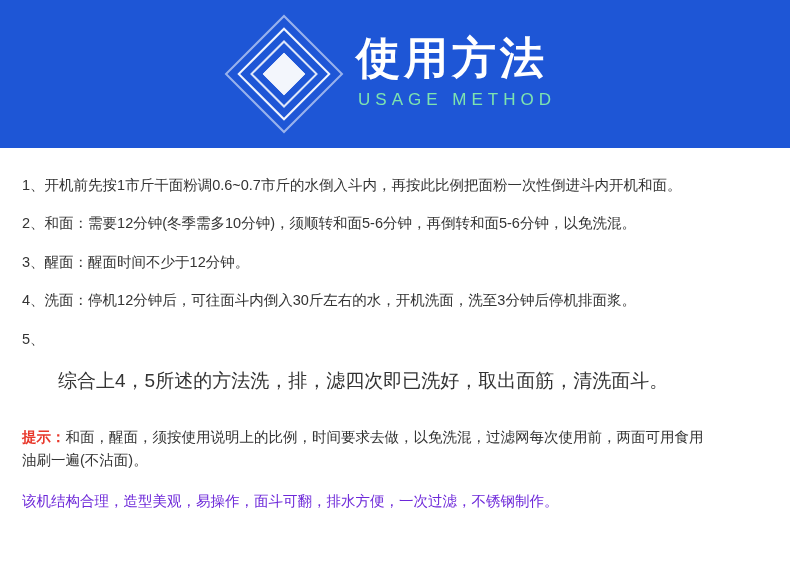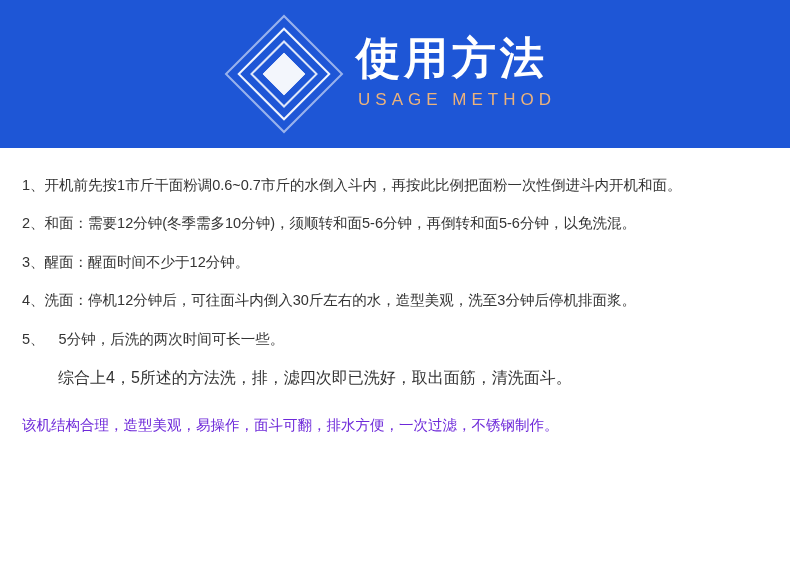--- a/index.html
+++ b/index.html
@@ -86,21 +86,21 @@
     align-items: flex-start;
   }
   .title-cn {
     color: #ffffff;
     font-size: 44px;
     font-weight: bold;
     letter-spacing: 4px;
     line-height: 1.1;
   }
   .title-en {
-    color: #fdba74;
+    color: #86efac;
     font-size: 17px;
     letter-spacing: 5px;
     margin-top: 8px;
     margin-left: 2px;
     opacity: 0.92;
   }
 
   
   .content {
     padding: 26px 22px 0 22px;
@@ -119,24 +119,24 @@
     white-space: nowrap;
   }
   .step-text {
     flex: 1 1 auto;
   }
   .step-text .sub {
     display: block;
     padding-left: 14px;
   }
   .note-line {
-    font-size: 16px;
+    font-size: 19px;
     line-height: 1.55;
     color: #333333;
-    margin: 0 0 23px 36px;
+    margin: 0 0 30px 36px;
   }
   .tip {
     font-size: 14.5px;
     line-height: 1.6;
     color: #333333;
     margin: 26px 0 0 0;
   }
   .tip-label {
     color: #e8372a;
     font-weight: bold;
@@ -182,29 +182,32 @@
       <span class="step-text">和面：需要12分钟(冬季需多10分钟)，须顺转和面5-6分钟，再倒转和面5-6分钟，以免洗混。</span>
     </div>
 
     <div class="step">
       <span class="step-num">3、</span>
       <span class="step-text">醒面：醒面时间不少于12分钟。</span>
     </div>
 
     <div class="step">
       <span class="step-num">4、</span>
-      <span class="step-text">洗面：停机12分钟后，可往面斗内倒入30斤左右的水，造型美观，洗至3分钟后停机排面浆。</span>
+      <span class="step-text">洗面：停机12分钟后，可往面斗内倒入30斤左右的水，开机洗面，洗至3分钟后停机排面浆。</span>
     </div>
 
     <div class="step">
       <span class="step-num">5、</span>
       <span class="step-text">
-        <span class="sub">5分钟，后洗的两次时间可长一些。</span>
       </span>
     </div>
 
     <p class="note-line">综合上4，5所述的方法洗，排，滤四次即已洗好，取出面筋，清洗面斗。</p>
 
+    <p class="tip">
+      <span class="tip-label">提示：</span><span>和面，醒面，须按使用说明上的比例，时间要求去做，以免洗混，过滤网每次使用前，两面可用食用</span><br>
+      <span>油刷一遍(不沾面)。</span>
+    </p>
 
     <p class="closing">该机结构合理，造型美观，易操作，面斗可翻，排水方便，一次过滤，不锈钢制作。</p>
 
   </div>
 </div>
 
 </body></html>

